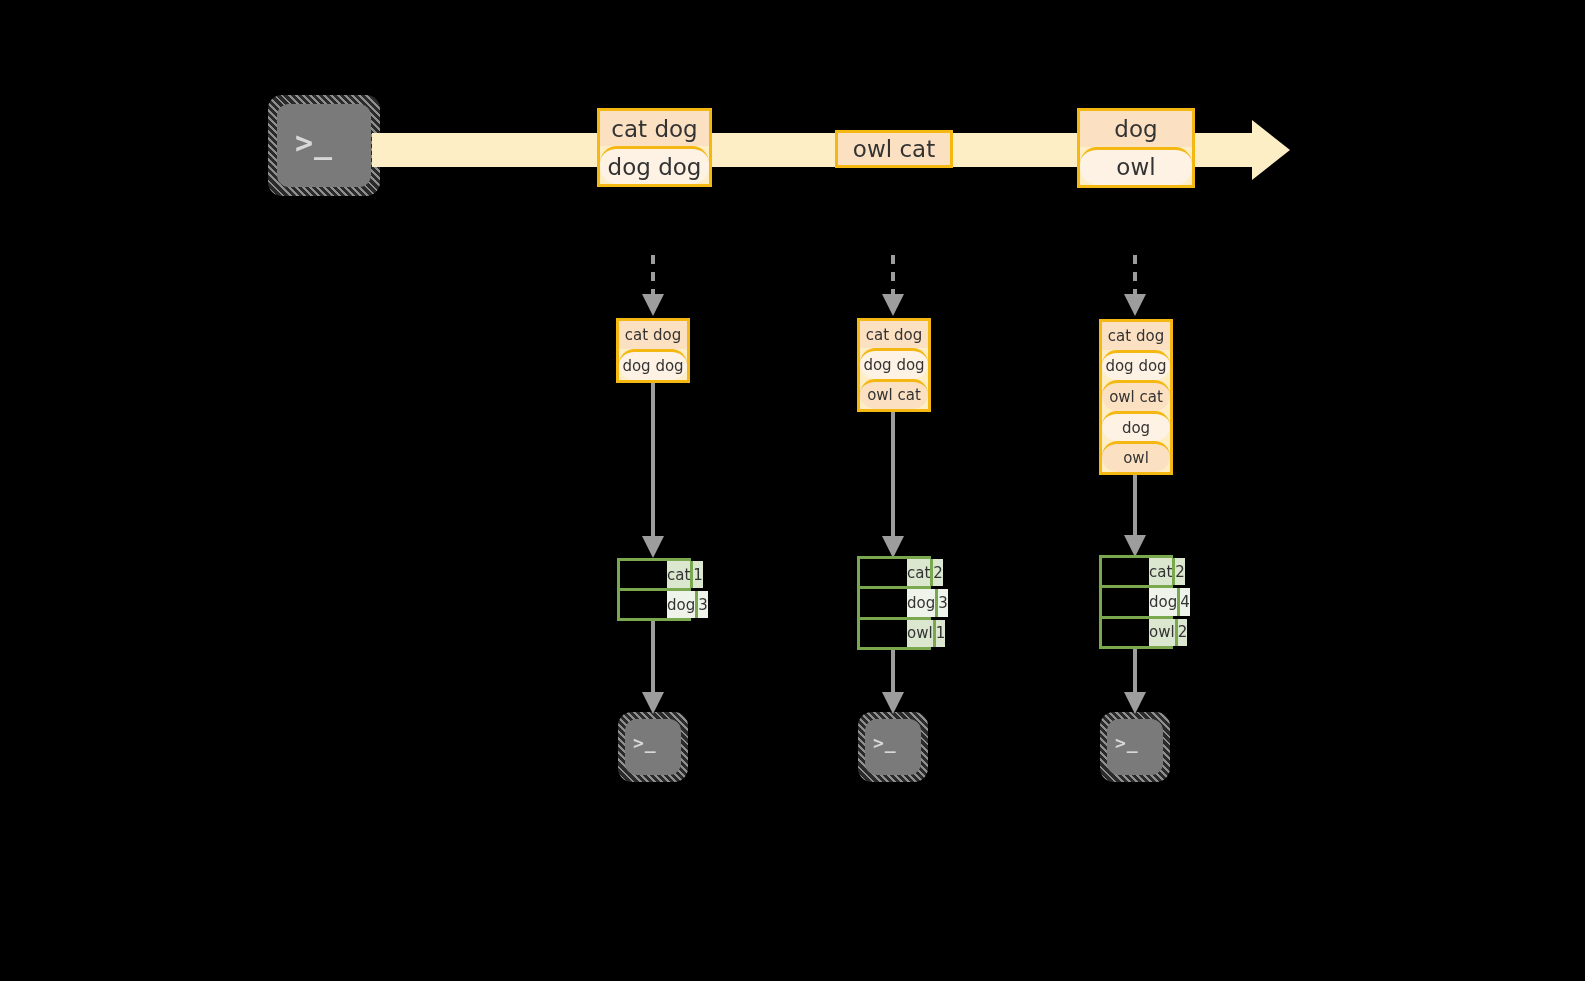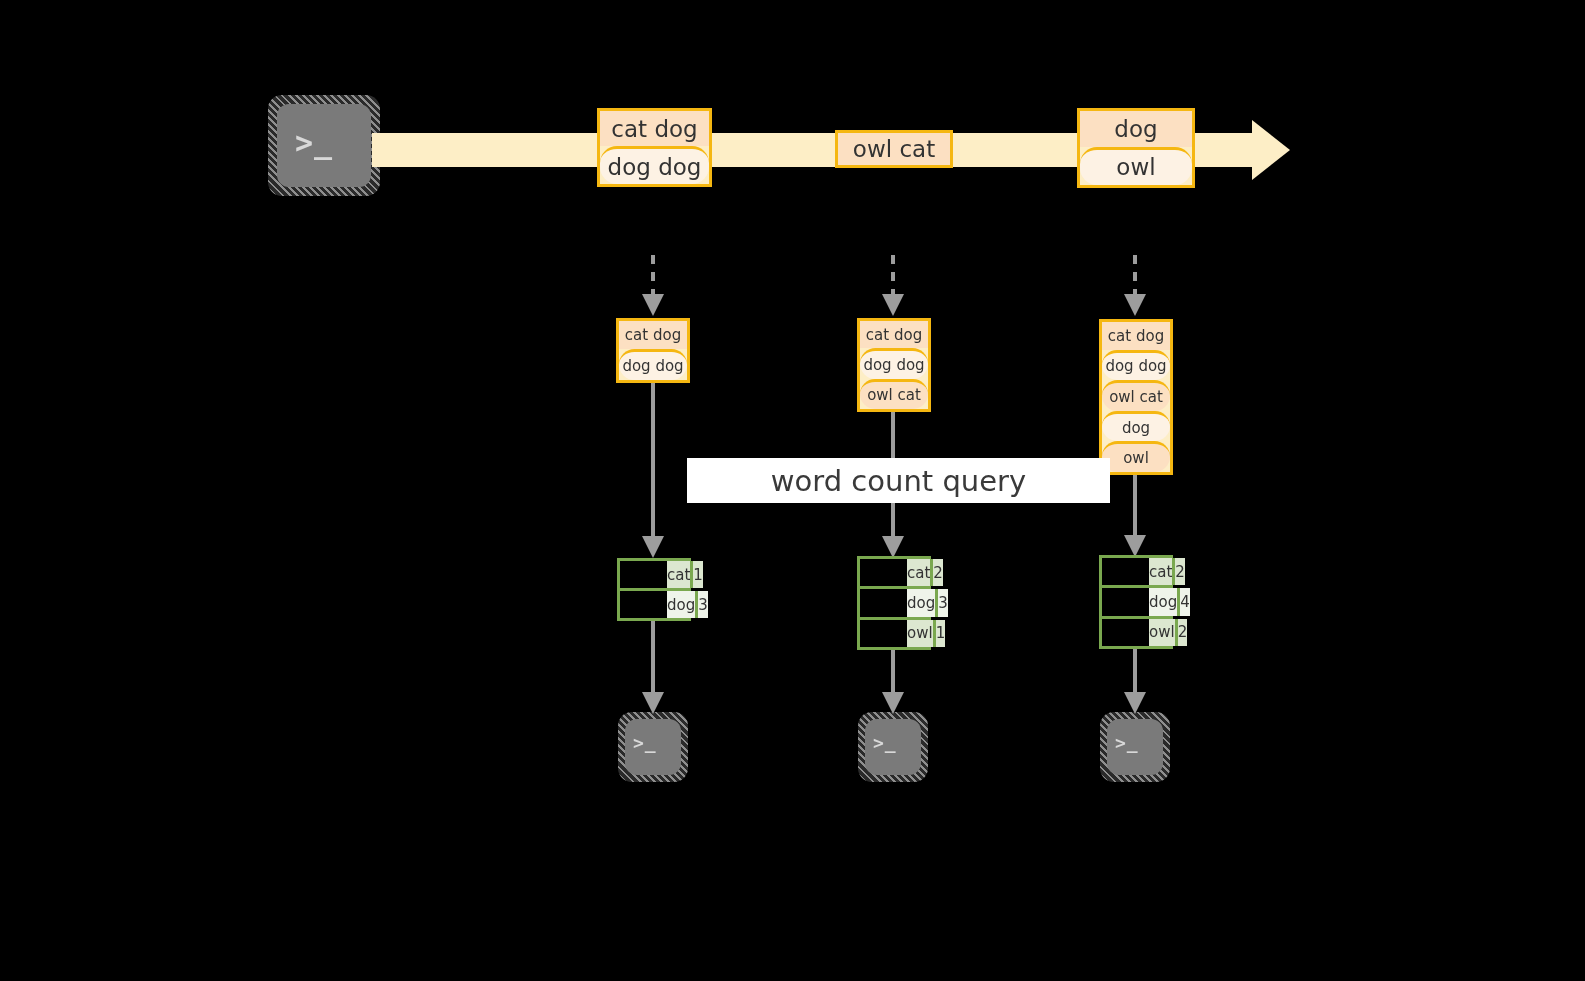--- a/index.html
+++ b/index.html
@@ -300,15 +300,14 @@
     <div class="shaft" style="height:45px;"></div>
     <div class="head"></div>
   </div>
 
   <div class="term" style="left:1100px; top:712px; width:70px; height:70px;">
     <div class="hatch"></div>
     <div class="body" style="left:7px; top:7px; right:7px; bottom:7px;"></div>
     <div class="glyph" style="left:15px; top:22px; font-size:18px;">&gt;_</div>
   </div>
 
-  <div class="banner" style="left:687px; top:458px; width:423px; height:45px;">word count query</div>
 
 </div>
 
 </body></html>

